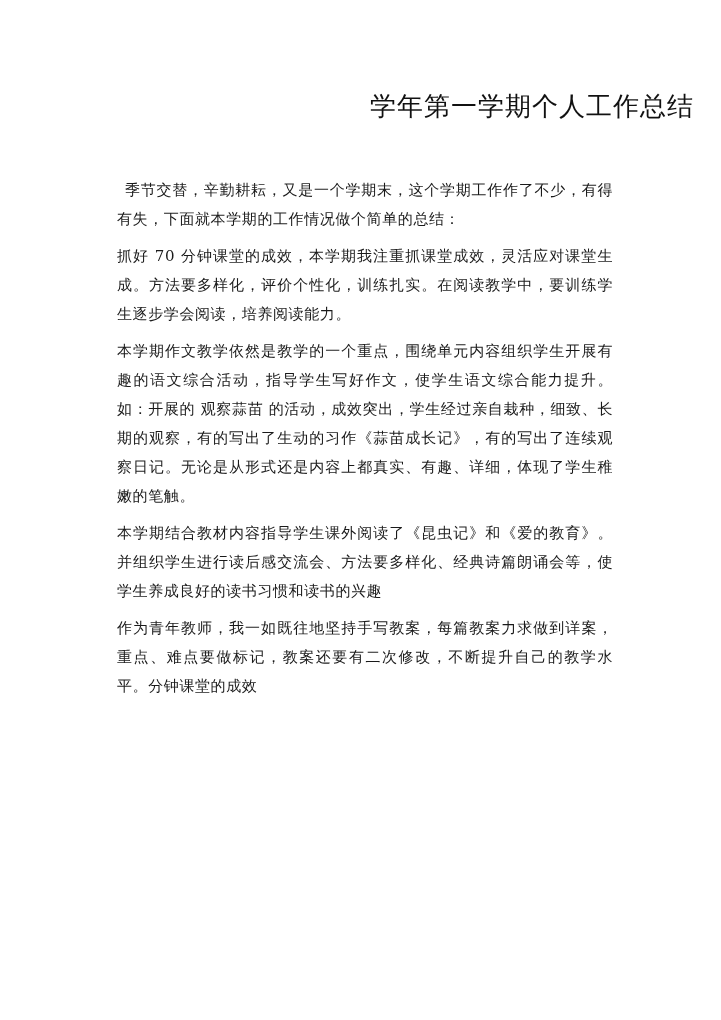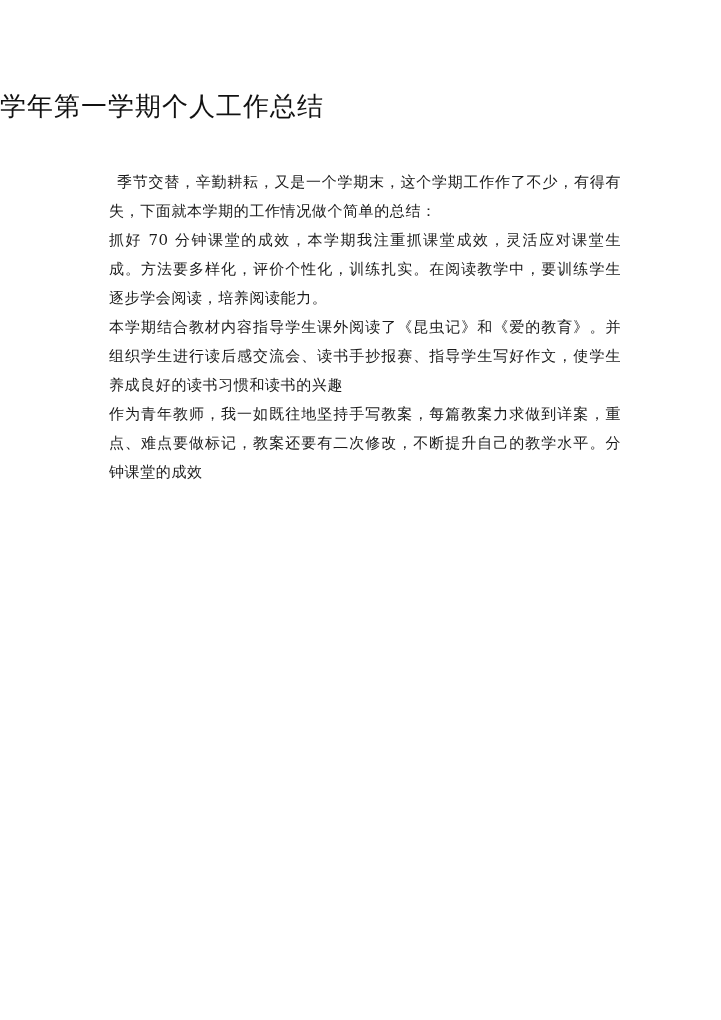--- a/index.html
+++ b/index.html
@@ -21,50 +21,51 @@
       top: 0;
       width: 721px;
       height: 1020px;
       background: #ffffff;
     }
     .title {
       position: absolute;
       left: 0;
       width: 694px;
       top: 86px;
-      text-align: left;
+      text-align: right;
       font-size: 26px;
       line-height: 40px;
       font-weight: normal;
       letter-spacing: 1px;
       color: #111111;
       margin: 0;
     }
     .body-text {
       position: absolute;
       left: 109px;
       top: 168px;
       width: 512px;
     }
     .para {
-      margin: 0;
+      margin: 8px;
       font-size: 15px;
       line-height: 29px;
       text-align: justify;
       text-justify: inter-character;
       letter-spacing: 0.6px;
     }
     .para.first {
       text-indent: 8px;
     }
   </style>
 </head>
 <body>
 
 <div class="page">
   <h1 class="title">学年第一学期个人工作总结</h1>
   <div class="body-text">
     <p class="para first">季节交替，辛勤耕耘，又是一个学期末，这个学期工作作了不少，有得有失，下面就本学期的工作情况做个简单的总结：</p>
     <p class="para">抓好 70 分钟课堂的成效，本学期我注重抓课堂成效，灵活应对课堂生成。方法要多样化，评价个性化，训练扎实。在阅读教学中，要训练学生逐步学会阅读，培养阅读能力。</p>
-    <p class="para">本学期结合教材内容指导学生课外阅读了《昆虫记》和《爱的教育》。并组织学生进行读后感交流会、读书手抄报赛、指导学生写好作文，使学生养成良好的读书习惯和读书的兴趣</p>
+    <p class="para">本学期作文教学依然是教学的一个重点，围绕单元内容组织学生开展有趣的语文综合活动，指导学生写好作文，使学生语文综合能力提升。如：开展的 观察蒜苗 的活动，成效突出，学生经过亲自栽种，细致、长期的观察，有的写出了生动的习作《蒜苗成长记》，有的写出了连续观察日记。无论是从形式还是内容上都真实、有趣、详细，体现了学生稚嫩的笔触。</p>
+    <p class="para">本学期结合教材内容指导学生课外阅读了《昆虫记》和《爱的教育》。并组织学生进行读后感交流会、方法要多样化、经典诗篇朗诵会等，使学生养成良好的读书习惯和读书的兴趣</p>
     <p class="para">作为青年教师，我一如既往地坚持手写教案，每篇教案力求做到详案，重点、难点要做标记，教案还要有二次修改，不断提升自己的教学水平。分钟课堂的成效</p>
   </div>
 </div>
 
 </body></html>

